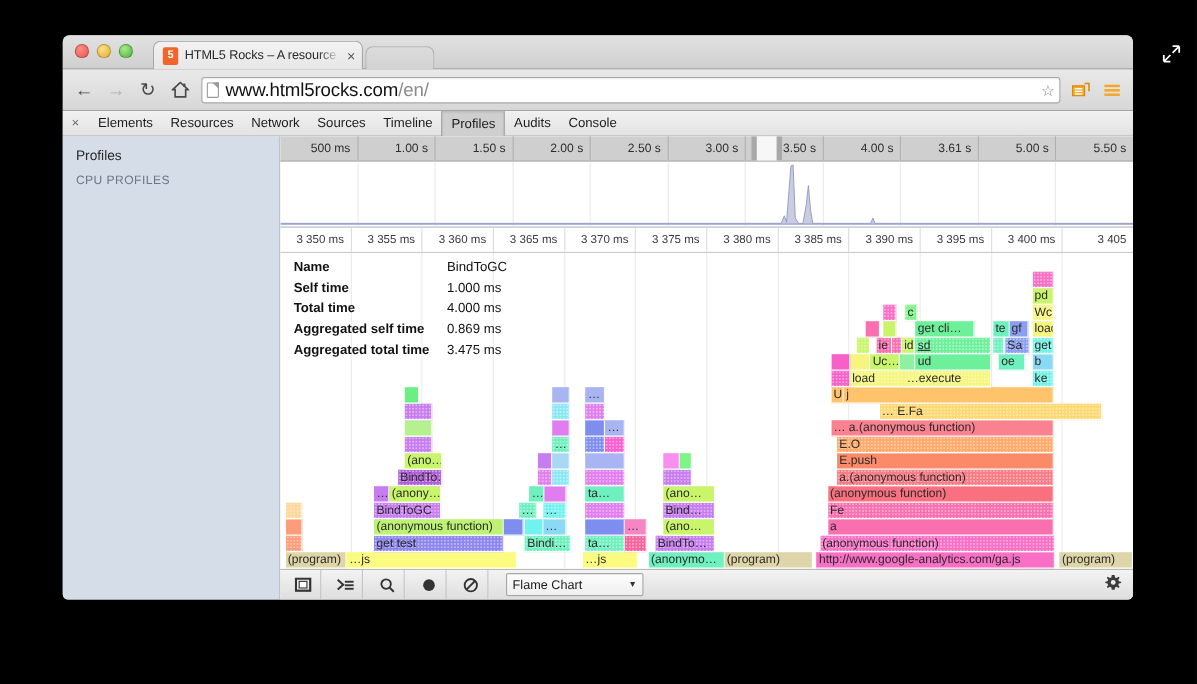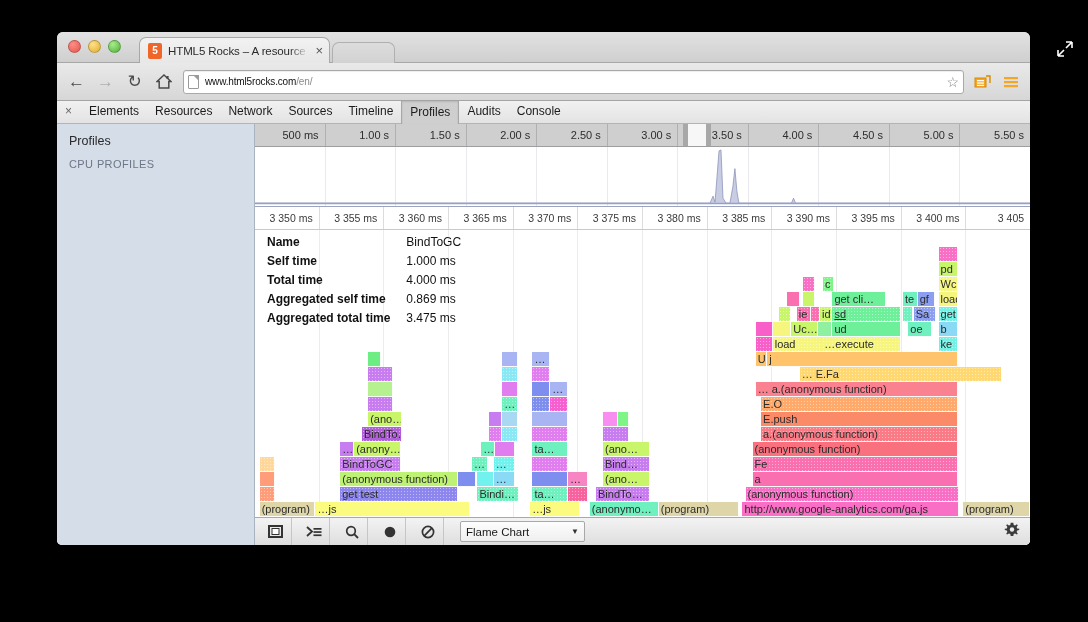--- a/index.html
+++ b/index.html
@@ -67,21 +67,21 @@
   .omnibox{
     flex:1 1 auto; height:24px; background:#fff; border:1px solid #a9a9a9;
     border-radius:3px; display:flex; align-items:center; padding:0 4px; gap:6px;
     box-shadow:inset 0 1px 1px rgba(0,0,0,.07);
   }
   .pageicon{
     width:11px;height:14px;background:#fff;border:1px solid #9a9a9a;border-radius:1px;
     position:relative;flex:0 0 auto;
   }
   .pageicon:after{content:"";position:absolute;right:-1px;top:-1px;border:3px solid transparent;border-right-color:#9a9a9a;border-top-color:#9a9a9a;}
-  .url{ font-size:10px; color:#111; letter-spacing:-.15px;}
+  .url{ font-size:17px; color:#111; letter-spacing:-.15px;}
   .url .dim{ color:#8a8a8a; }
   .star{ margin-left:auto; font-size:14px; color:#7d7d7d; }
   .tbicon{ width:18px;height:16px;flex:0 0 auto; }
   
   .dt{ background:#fff; height:calc(513px - 31px - 38px); display:flex; flex-direction:column;}
   .dt-tabs{
     height:23px; background:linear-gradient(#f1f1f1,#e3e3e3);
     border-bottom:1px solid #b4b4b4; display:flex; align-items:center;
     gap:0; padding-left:4px;
   }
@@ -256,21 +256,21 @@
 
           <div class="ruler" id="overview-ruler">
               <div class="tick">500 ms</div>
               <div class="tick">1.00 s</div>
               <div class="tick">1.50 s</div>
               <div class="tick">2.00 s</div>
               <div class="tick">2.50 s</div>
               <div class="tick">3.00 s</div>
               <div class="tick">3.50 s</div>
               <div class="tick">4.00 s</div>
-              <div class="tick">4.50 s</div>
+              <div class="tick">3.61 s</div>
               <div class="tick">5.00 s</div>
               <div class="tick">5.50 s</div>
               <div style="position: absolute; top: 0px; bottom: 0px; left: 55.2%; width: 3.6%; background: rgba(255, 255, 255, 0.82); border-left: 5px solid rgb(168, 168, 168); border-right: 5px solid rgb(168, 168, 168); box-sizing: border-box;"></div>
             </div>
 
           <div class="overview">
             <div class="ov-grid" id="ov-grid">
                 <div></div>
                 <div></div>
                 <div></div>

